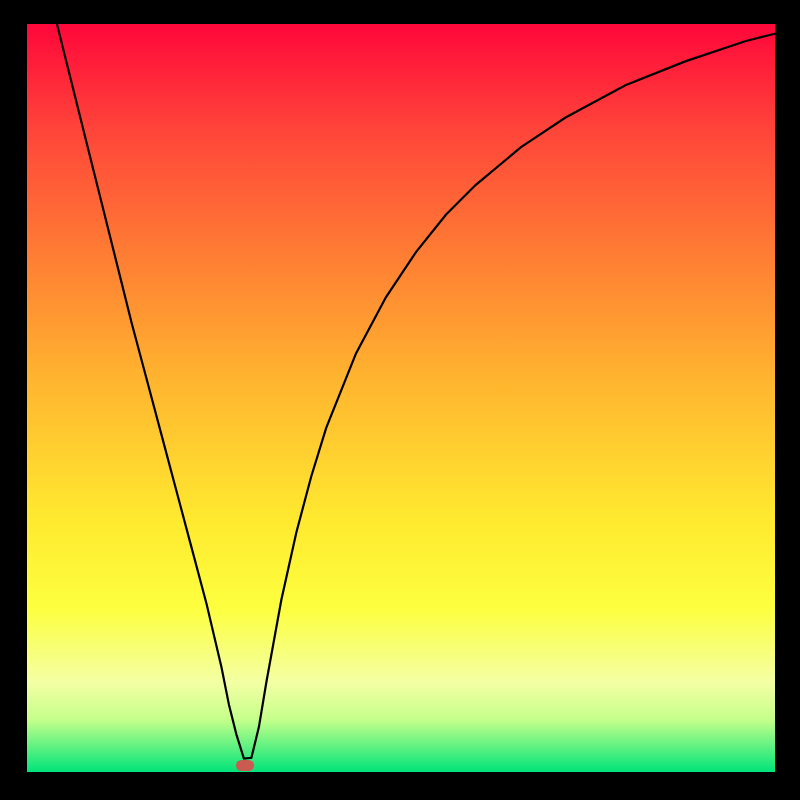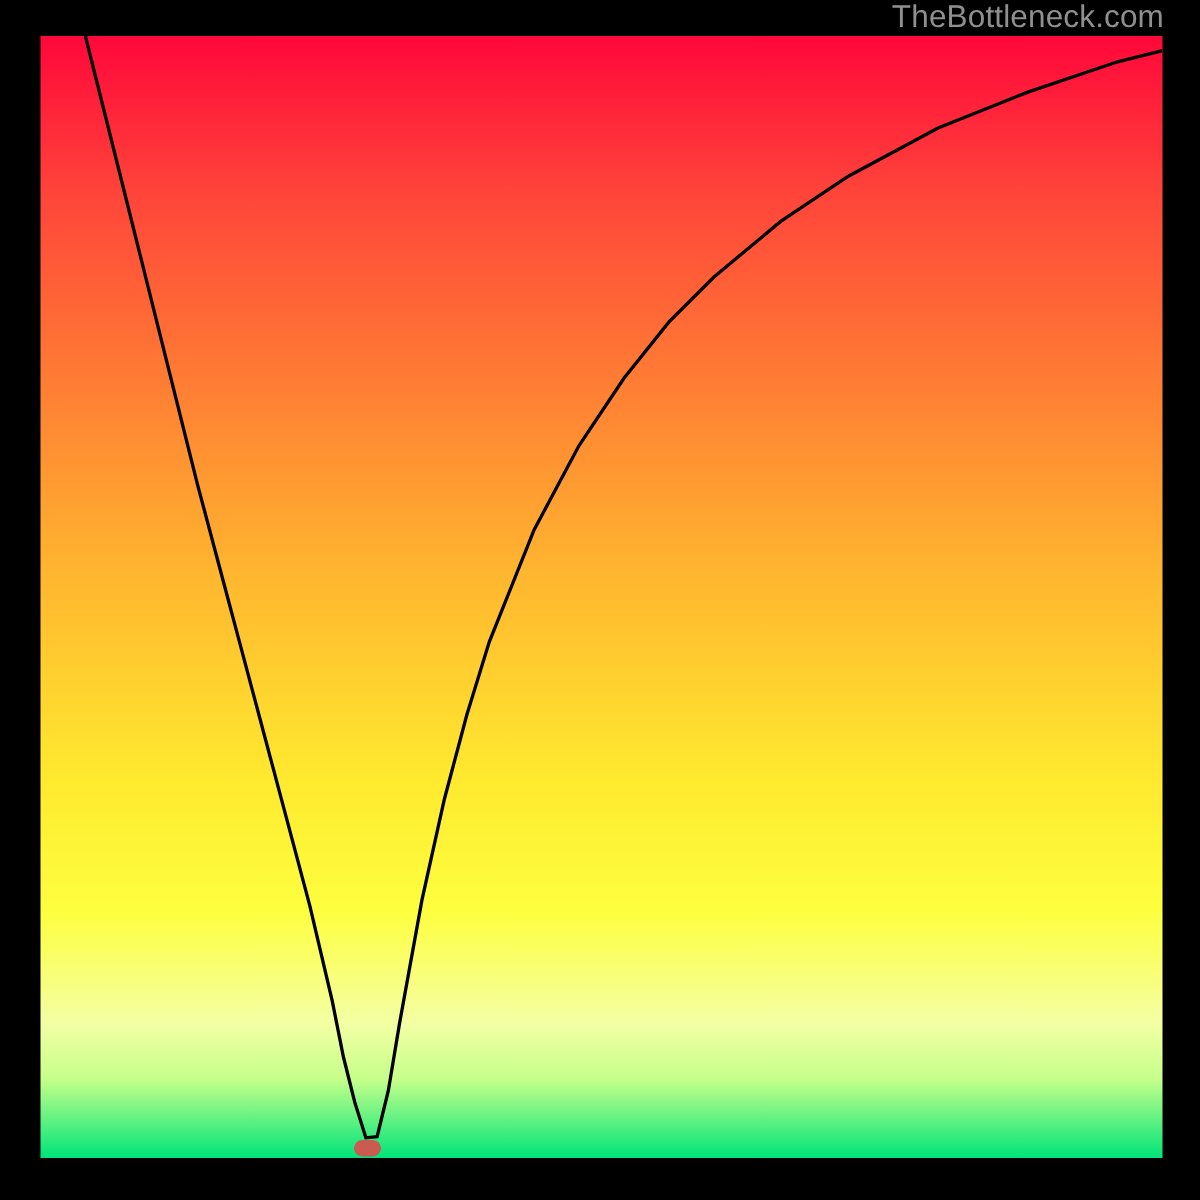--- a/index.html
+++ b/index.html
@@ -54,15 +54,14 @@
   <div class="plot-area">
 
     <svg class="curve-svg" viewBox="0 0 748 748" preserveAspectRatio="none">
       <path id="curve-path" d="M29.92 0.00 L44.88 59.84 L59.84 119.68 L74.80 179.52 L89.76 239.36 L104.72 299.20 L119.68 355.30 L134.64 411.40 L149.60 467.50 L164.56 523.60 L179.52 579.70 L194.48 643.28 L201.96 680.68 L209.44 710.60 L216.92 734.54 L224.40 733.79 L231.88 703.12 L239.36 658.24 L254.32 575.96 L269.28 508.64 L284.24 452.54 L299.20 403.92 L329.12 329.12 L359.04 273.02 L388.96 228.14 L418.88 190.74 L448.80 160.82 L493.68 123.42 L538.56 93.50 L598.40 61.34 L658.24 37.40 L718.08 17.20 L748.00 9.72" fill="none" stroke="#000000" stroke-width="2.2"></path>
     </svg>
 
     <div class="marker" id="marker" style="left: 209.416px; top: 736px; background: rgb(202, 91, 81);"></div>
 
   </div>
 
-  <div class="watermark">TheBottleneck.com</div>
 
 </div>
 
 </body></html>

